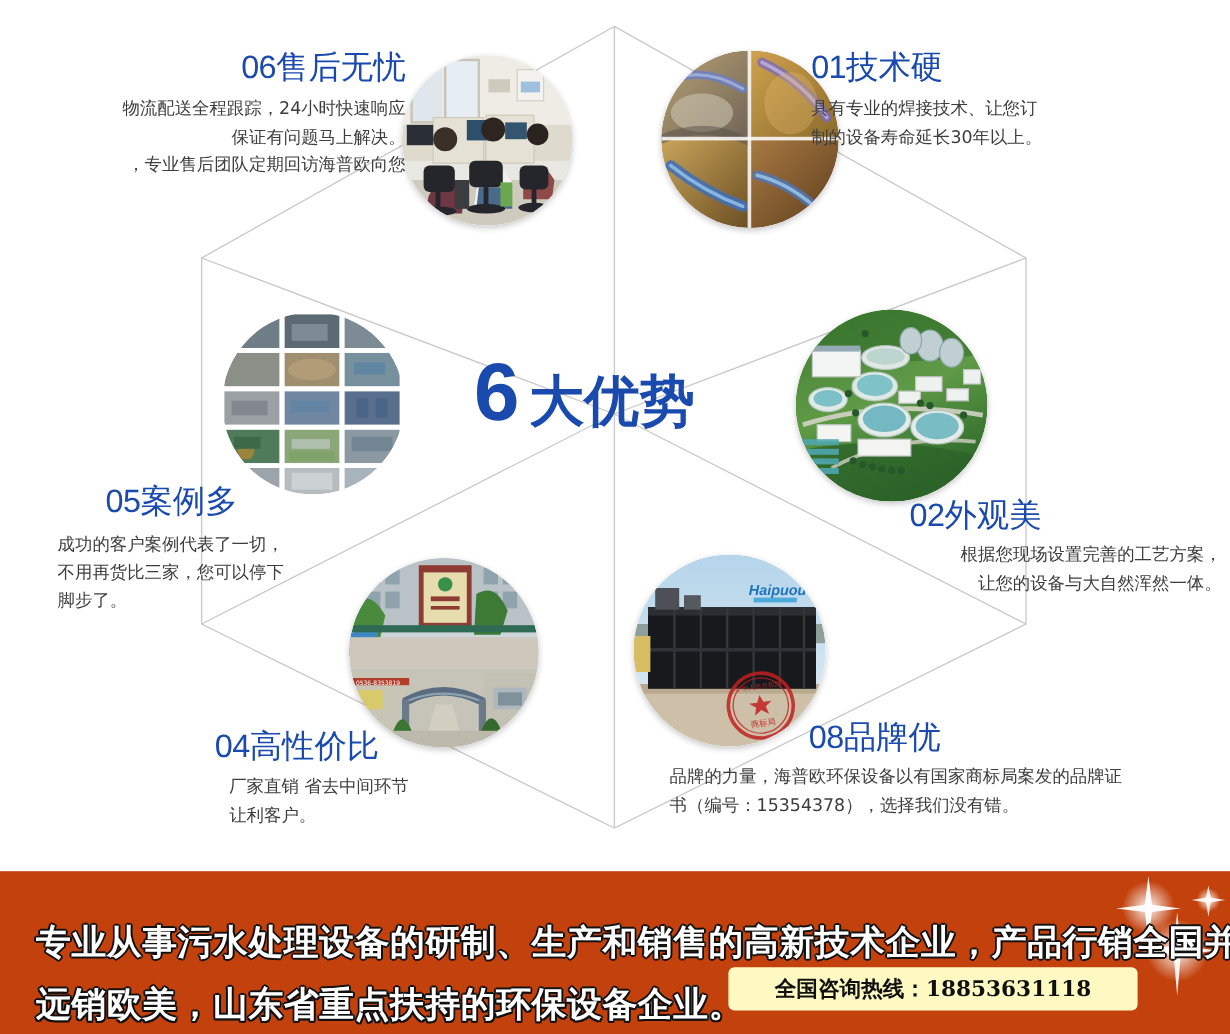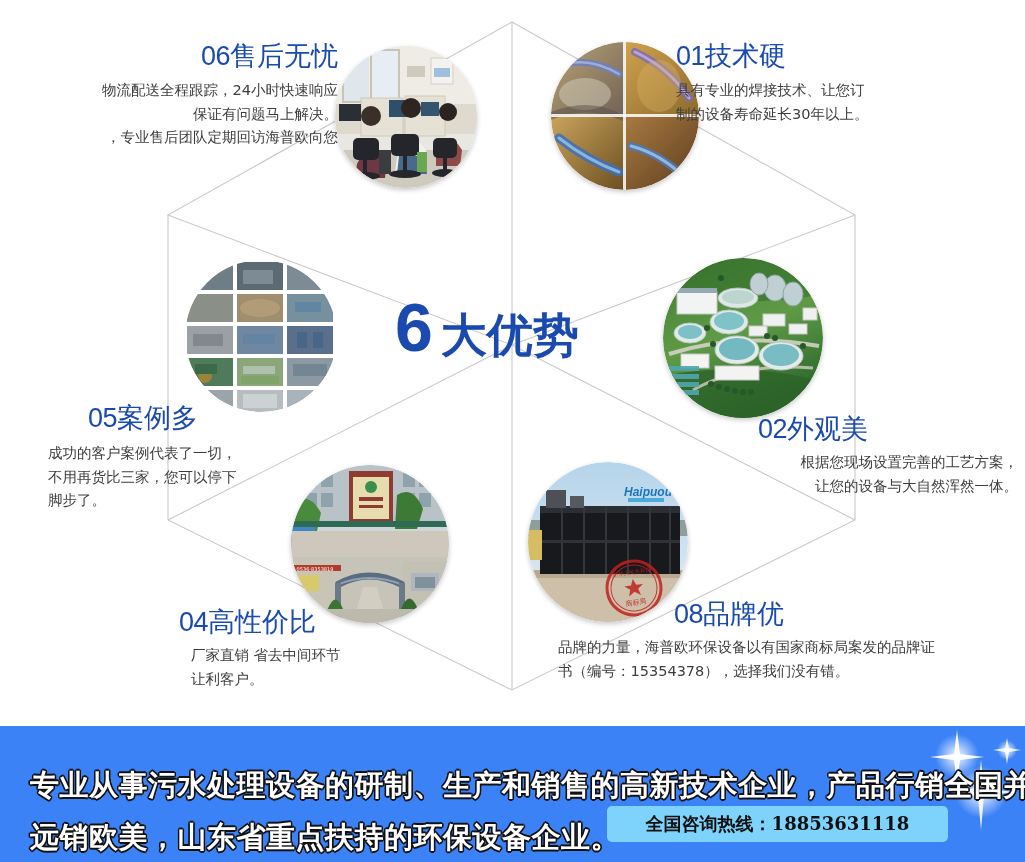--- a/index.html
+++ b/index.html
@@ -89,21 +89,21 @@
   }
   .photo svg { display: block; }
 
   
   #banner {
     position: absolute;
     left: 0;
     top: 726px;
     width: 1025px;
     height: 136px;
-    background: #3b82f6;
+    background: #c2410c;
     overflow: hidden;
   }
   #banner-sparkles {
     position: absolute;
     right: 0; top: 0;
     width: 240px; height: 136px;
     pointer-events: none;
   }
   .banner-line {
     position: absolute;
@@ -120,21 +120,21 @@
   }
   #banner-line1 { top: 40px; }
   #banner-line2 { top: 92px; }
 
   #hotline-box {
     position: absolute;
     left: 607px;
     top: 806px;
     width: 341px;
     height: 36px;
-    background: #7dd3fc;
+    background: #fef9c3;
     border-radius: 5px;
     display: flex;
     align-items: center;
     justify-content: center;
   }
   #hotline-text {
     color: #101010;
     font-size: 18px;
     font-weight: bold;
     white-space: nowrap;

